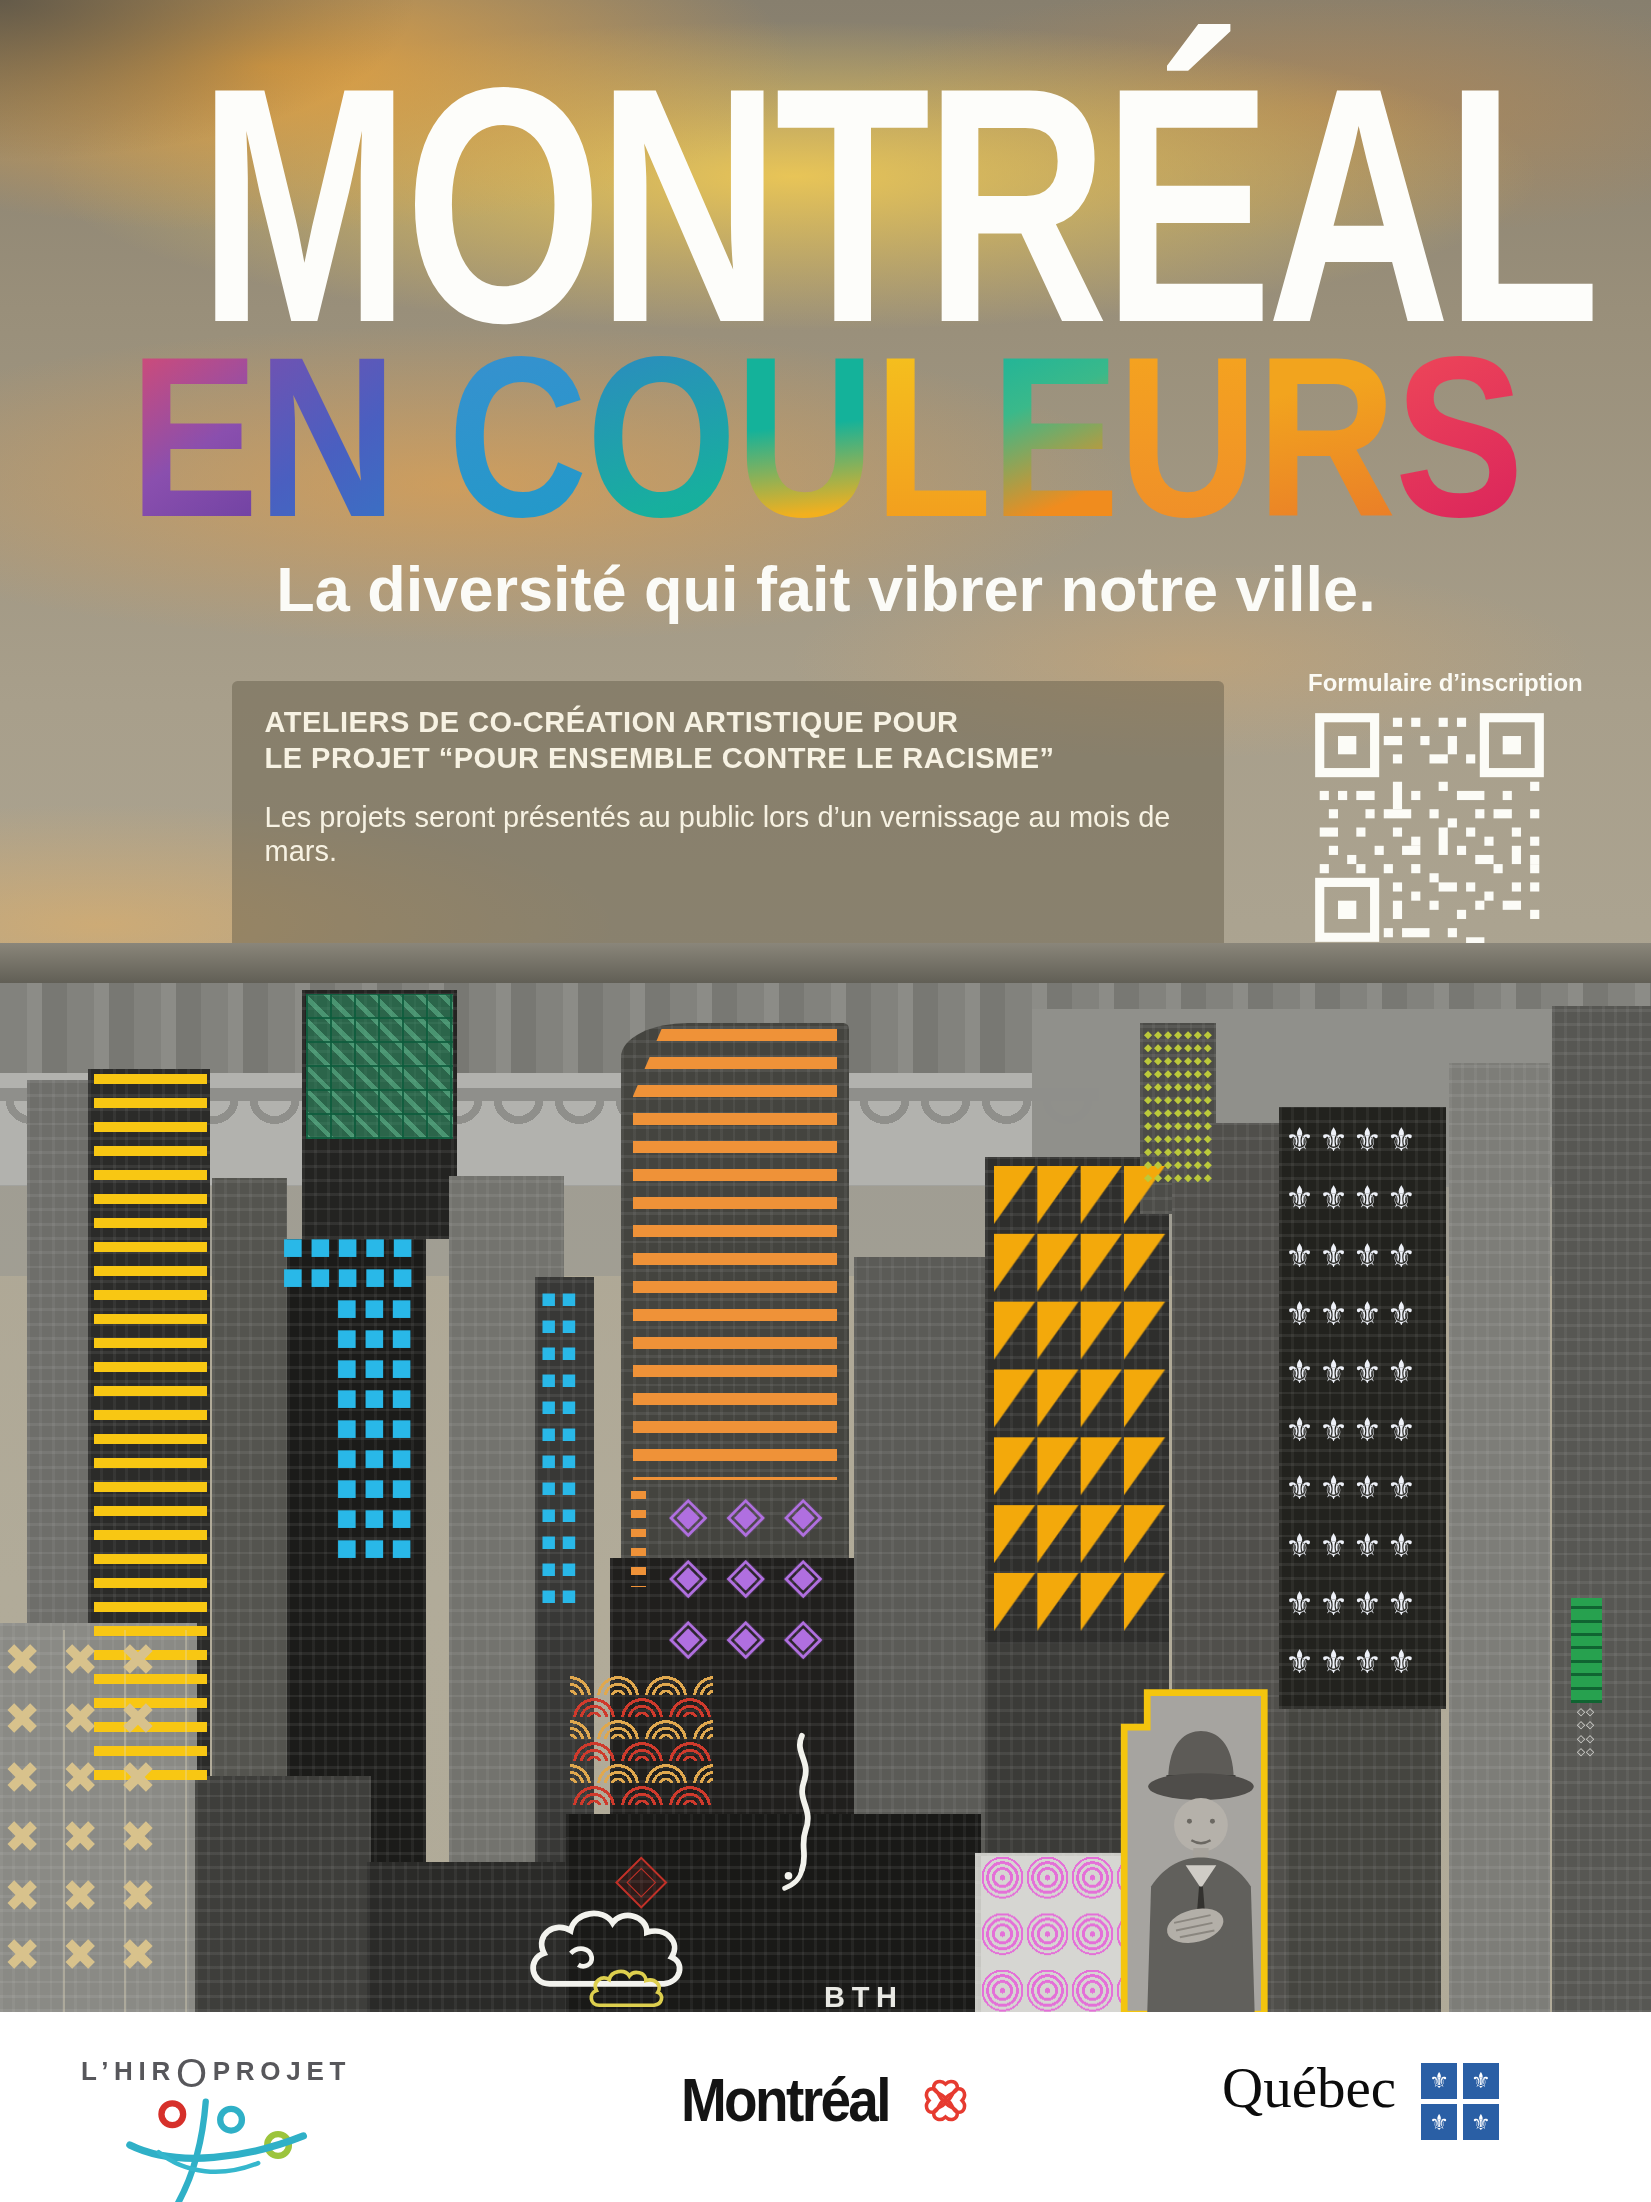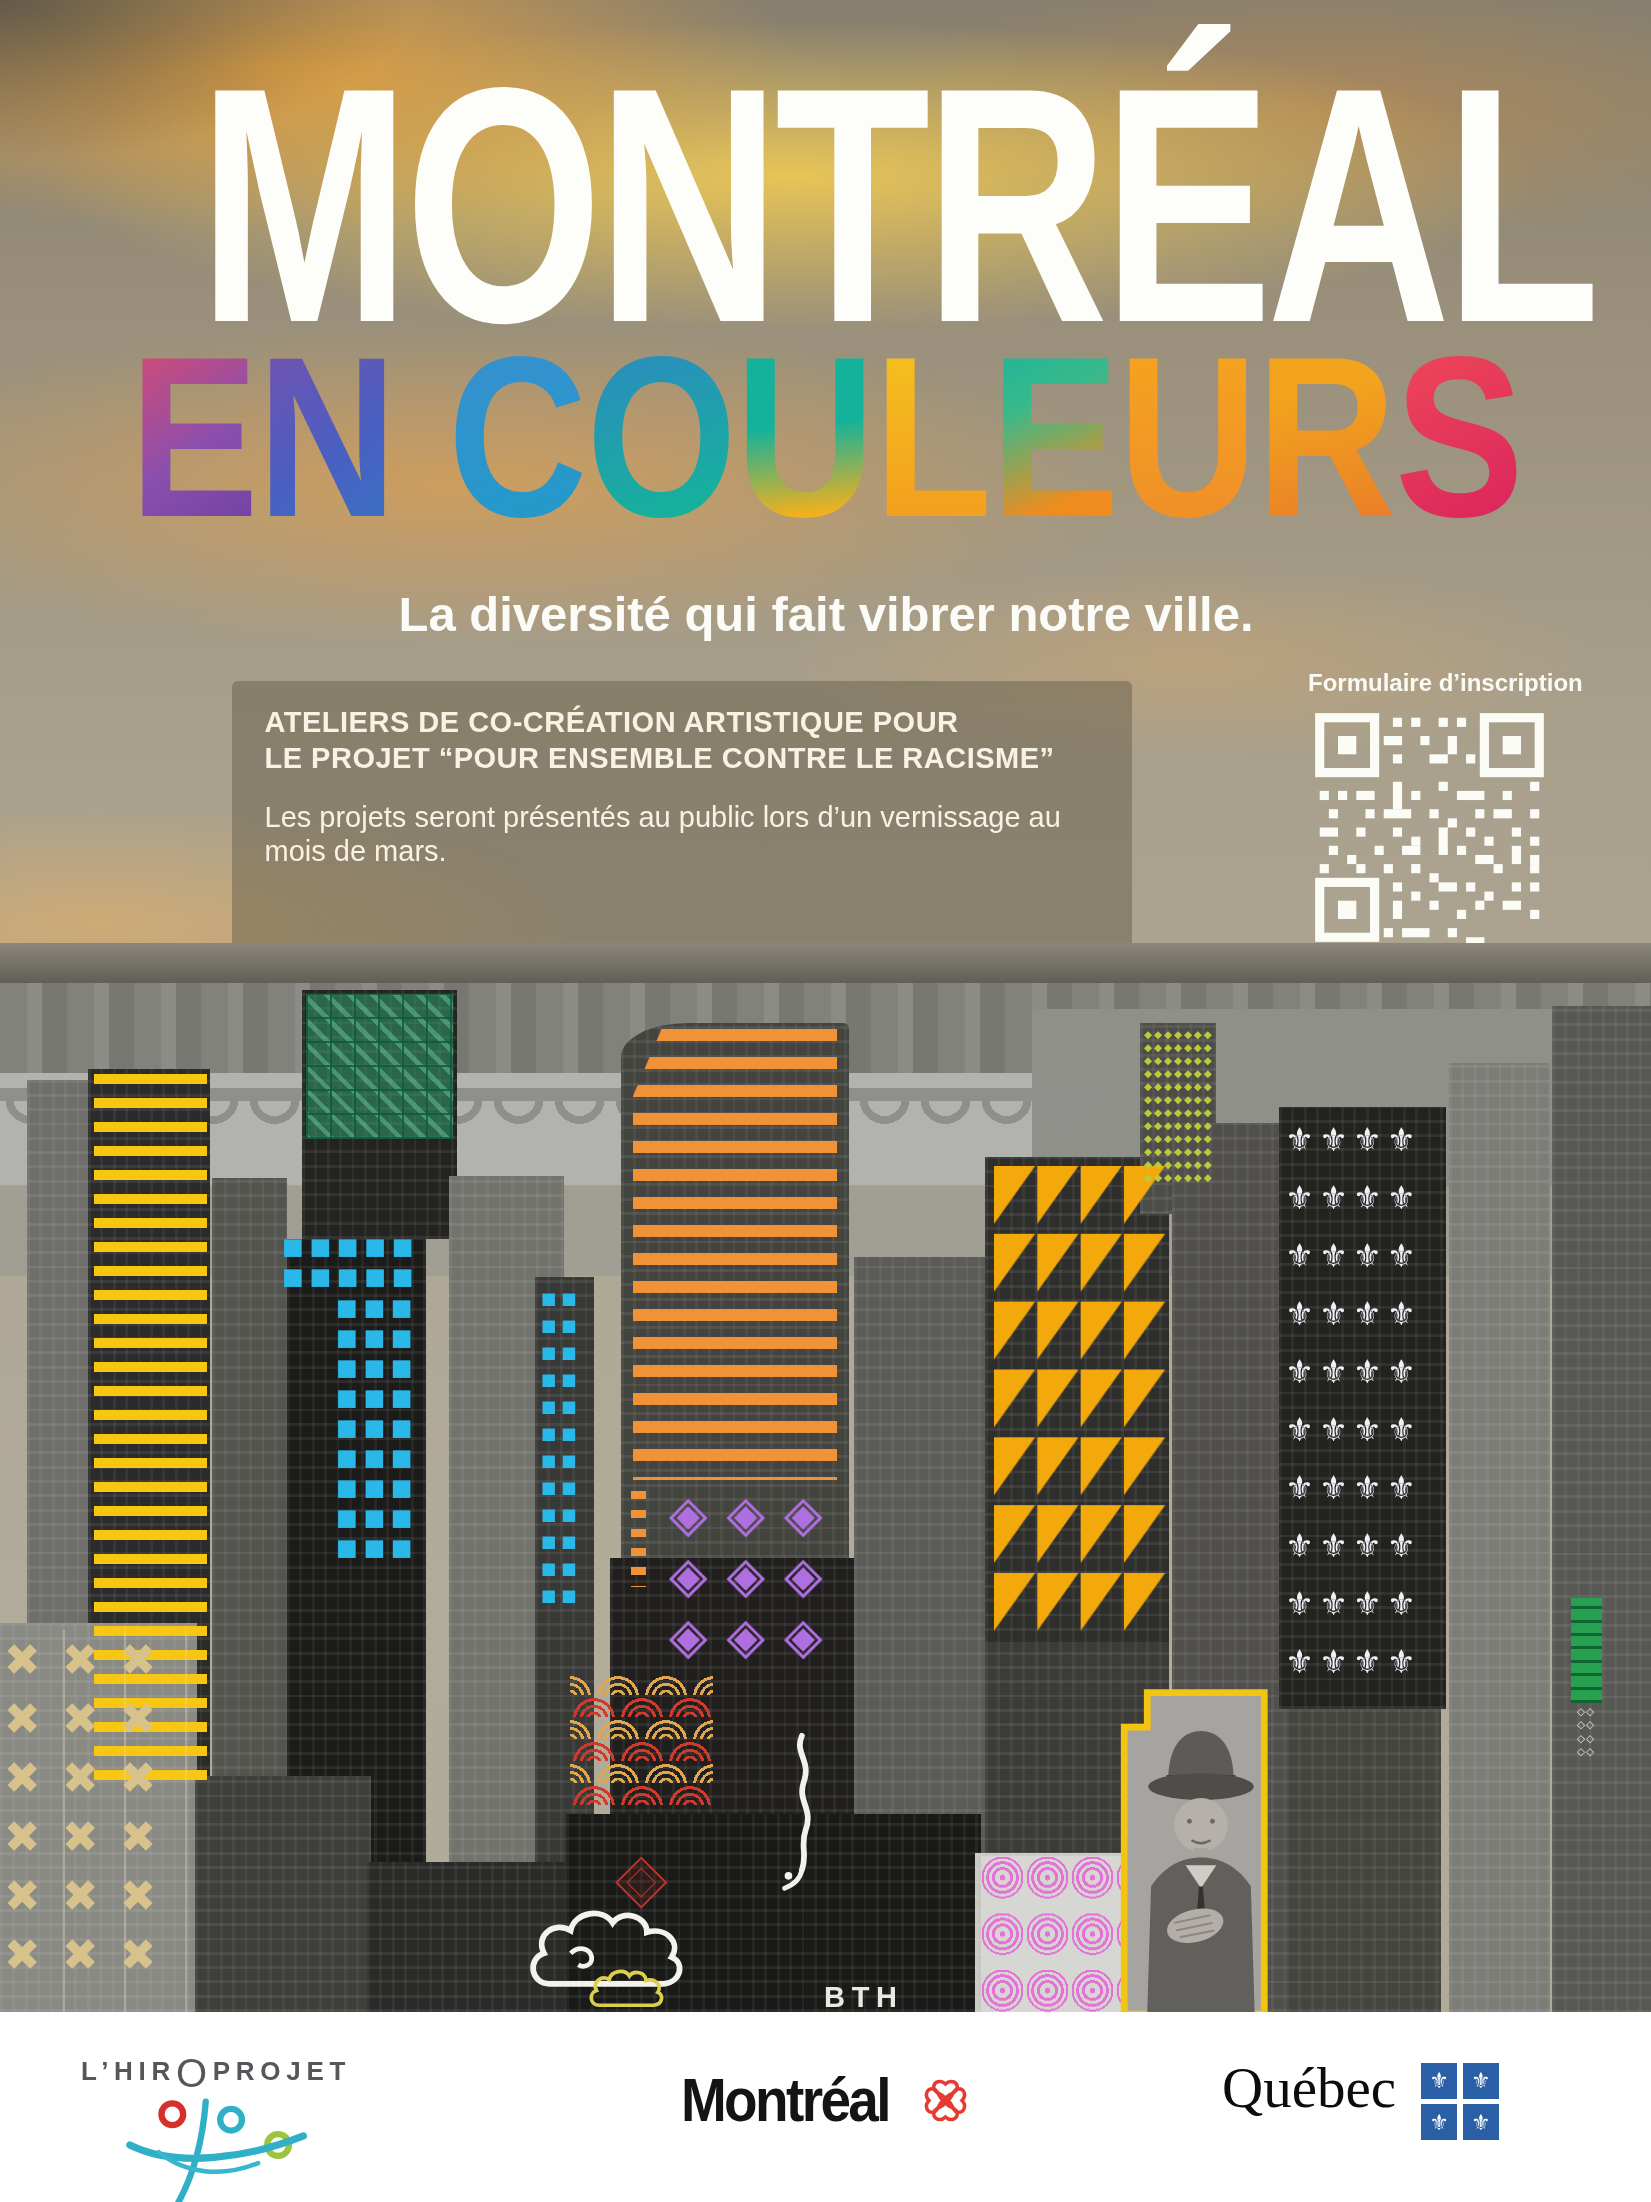--- a/index.html
+++ b/index.html
@@ -15,22 +15,22 @@
       radial-gradient(669px 163px at 72% 30%, rgba(225,170,100,.35), transparent 60%),
       linear-gradient(180deg,#877f6e 0%,#998f7a 14%,#a89f8b 32%,#aea795 52%,#b1ab99 72%,#b0aa98 100%);}
   .abs{position:absolute;}
   .t-center{width:100%;text-align:center;}
   #title{top:38px;left:0;font-size:335px;font-weight:bold;line-height:1;color:#fdfdfa;
     letter-spacing:-7.6px;transform:scaleX(.76);transform-origin:50% 50%;white-space:nowrap;}
   #encouleurs{top:323px;left:0;font-size:228px;font-weight:bold;line-height:1;
     letter-spacing:-1.9px;transform:scaleX(.85);transform-origin:50% 50%;white-space:nowrap;}
   #encouleurs span{display:inline-block;}
   #encouleurs span.grad{-webkit-background-clip:text;background-clip:text;color:transparent;}
-  #subtitle{top:558px;left:0;font-size:49px;font-weight:bold;color:#fbfbf7;line-height:1;margin-top:32px;}
-  #infobox{left:232px;top:681px;width:900px;height:279px;border-radius:5.7px;
+  #subtitle{top:558px;left:0;font-size:63px;font-weight:bold;color:#fbfbf7;line-height:1;}
+  #infobox{left:232px;top:681px;width:992px;height:279px;border-radius:5.7px;
     background:rgba(104,96,75,.5);color:#f7f2e3;padding:23px 32.5px;box-sizing:border-box;}
   #infobox .hd{font-size:29px;font-weight:bold;letter-spacing:0.5px;line-height:1.25;text-transform:none;}
   #infobox .bd{font-size:29px;line-height:1.2;margin-top:19px;}
   #infobox .vn{font-size:29px;line-height:1.2;margin-top:23px;}
   #qr-label{left:1308px;top:669px;font-size:24px;font-weight:bold;color:#fbfaf4;}
   #qr{left:1306px;top:704px;width:247px;height:247px;}
   #qr-url{left:1300px;top:950px;font-size:24px;font-weight:bold;color:#fbfaf4;}
   
   .bld{position:absolute;background-image:
     repeating-linear-gradient(0deg, rgba(255,255,255,.07) 0 2.9px, transparent 2.9px 14.3px),

